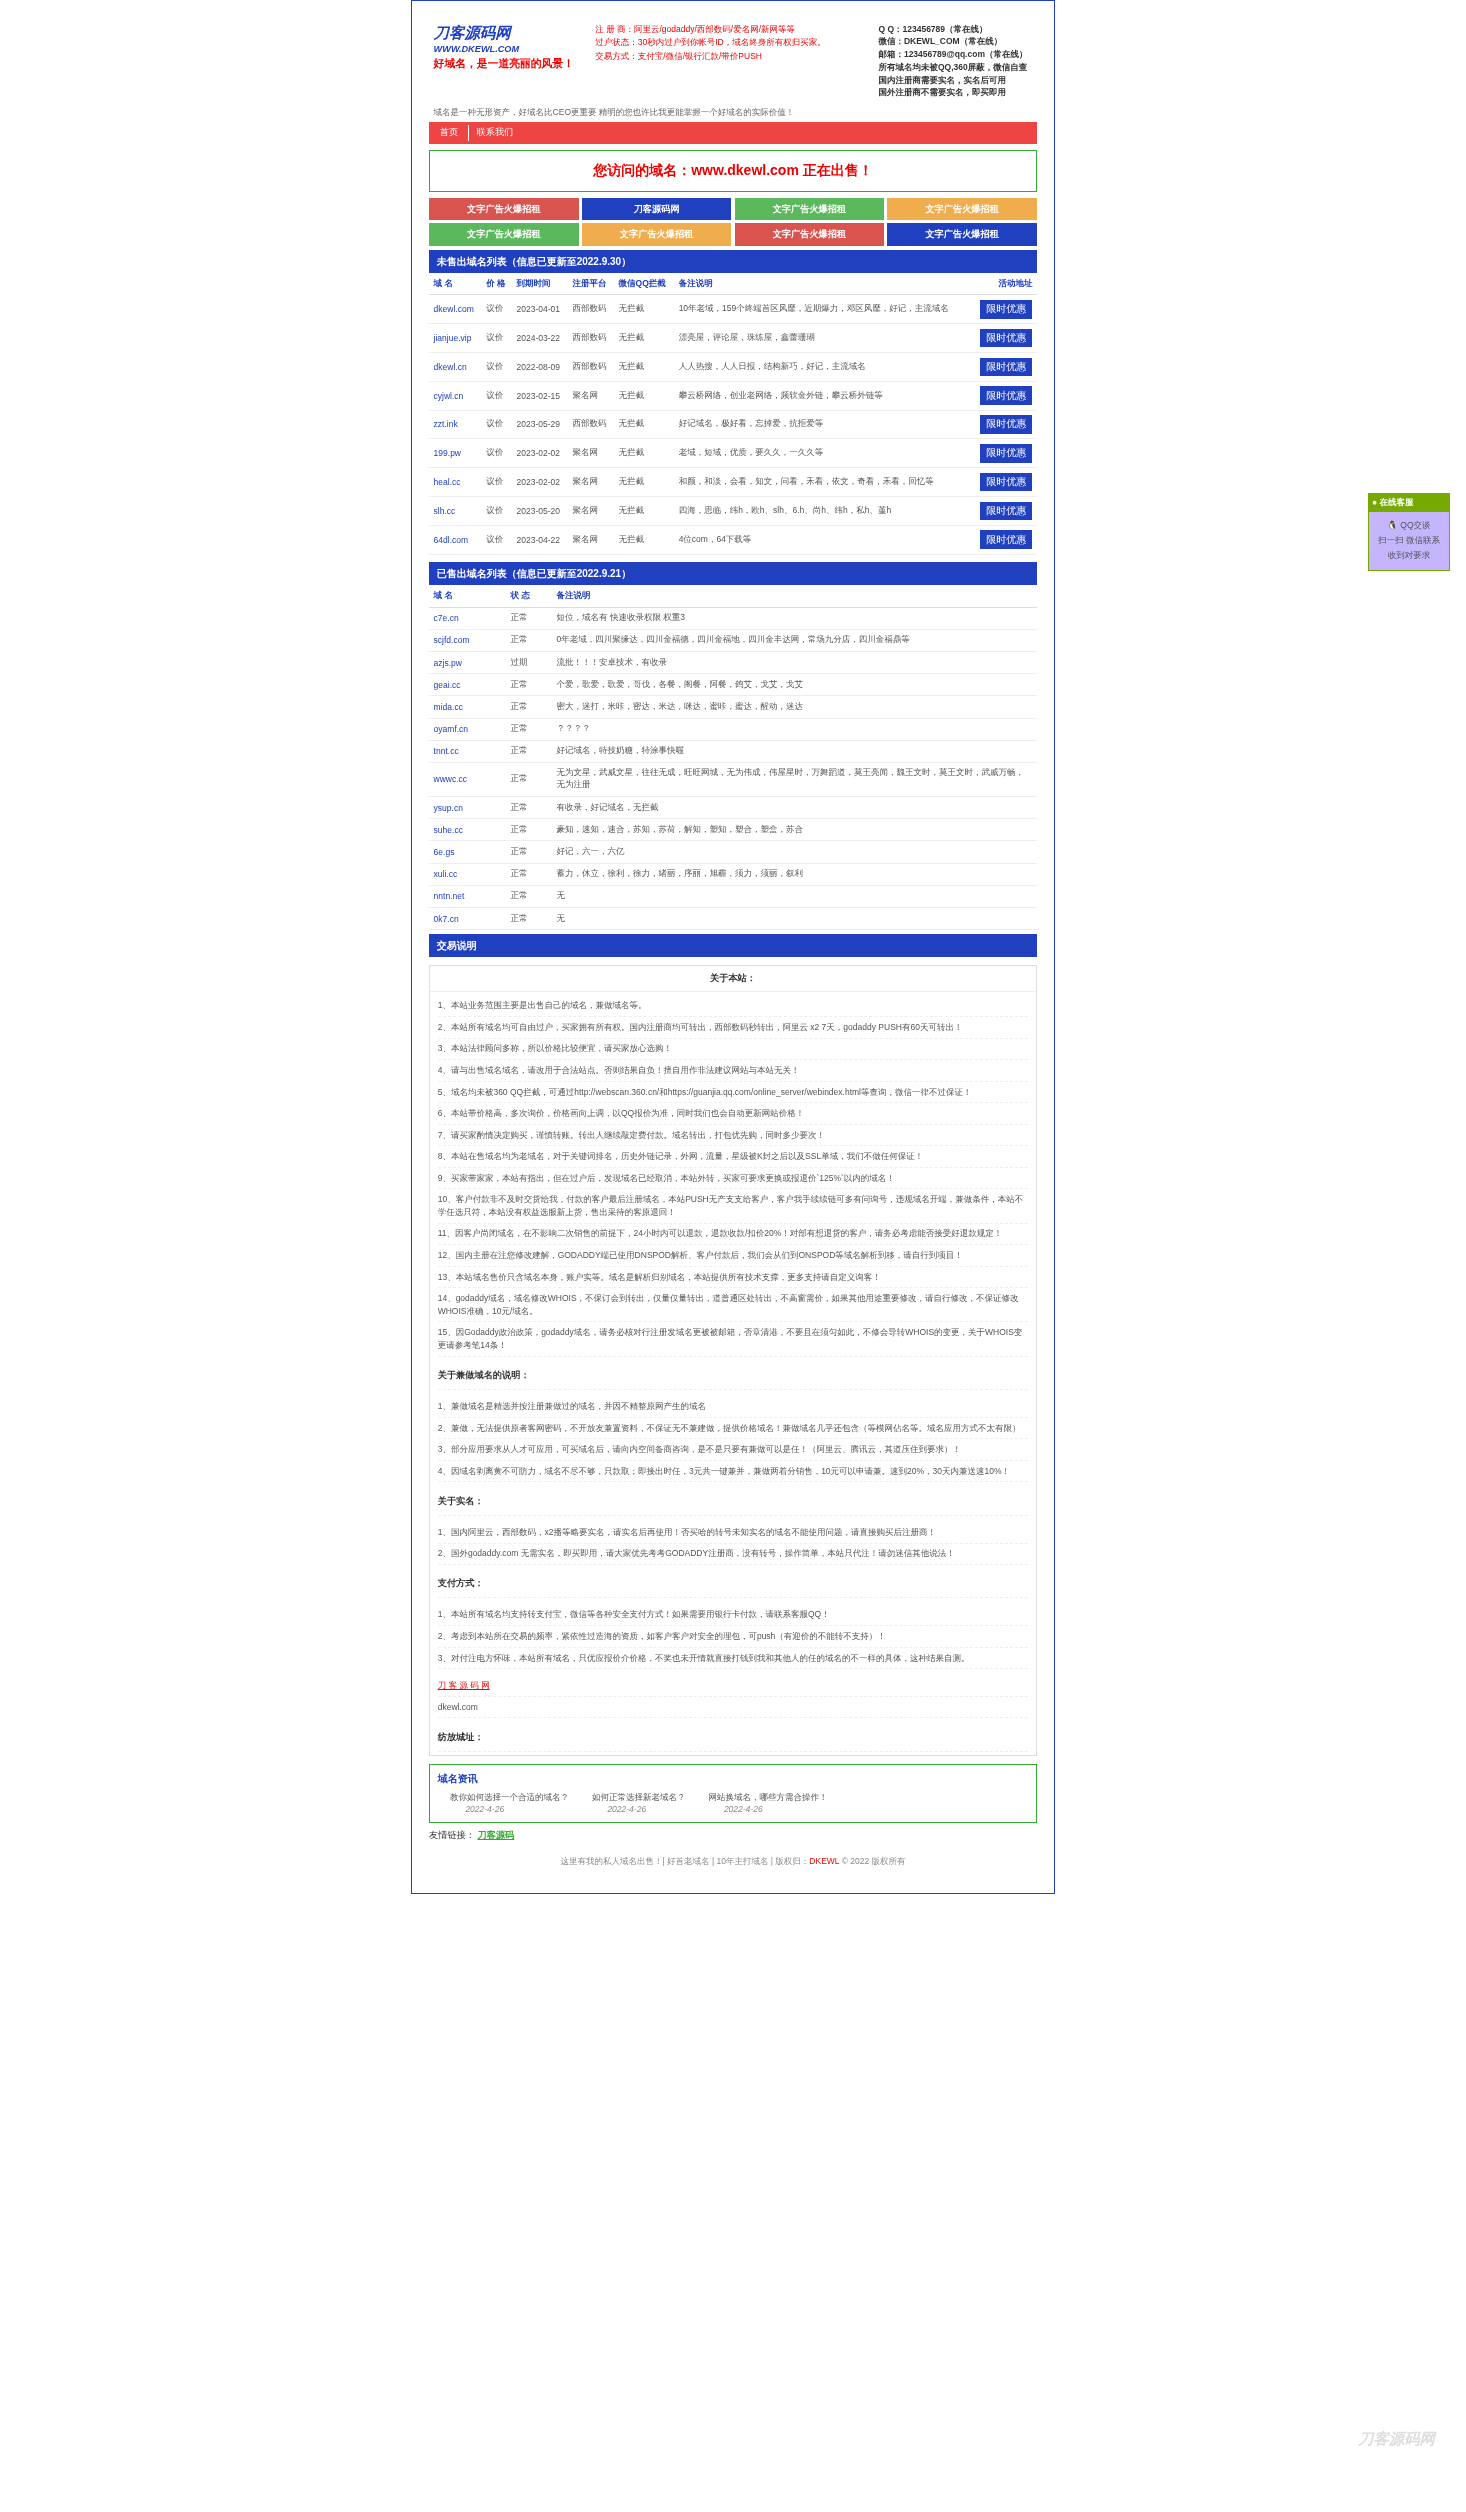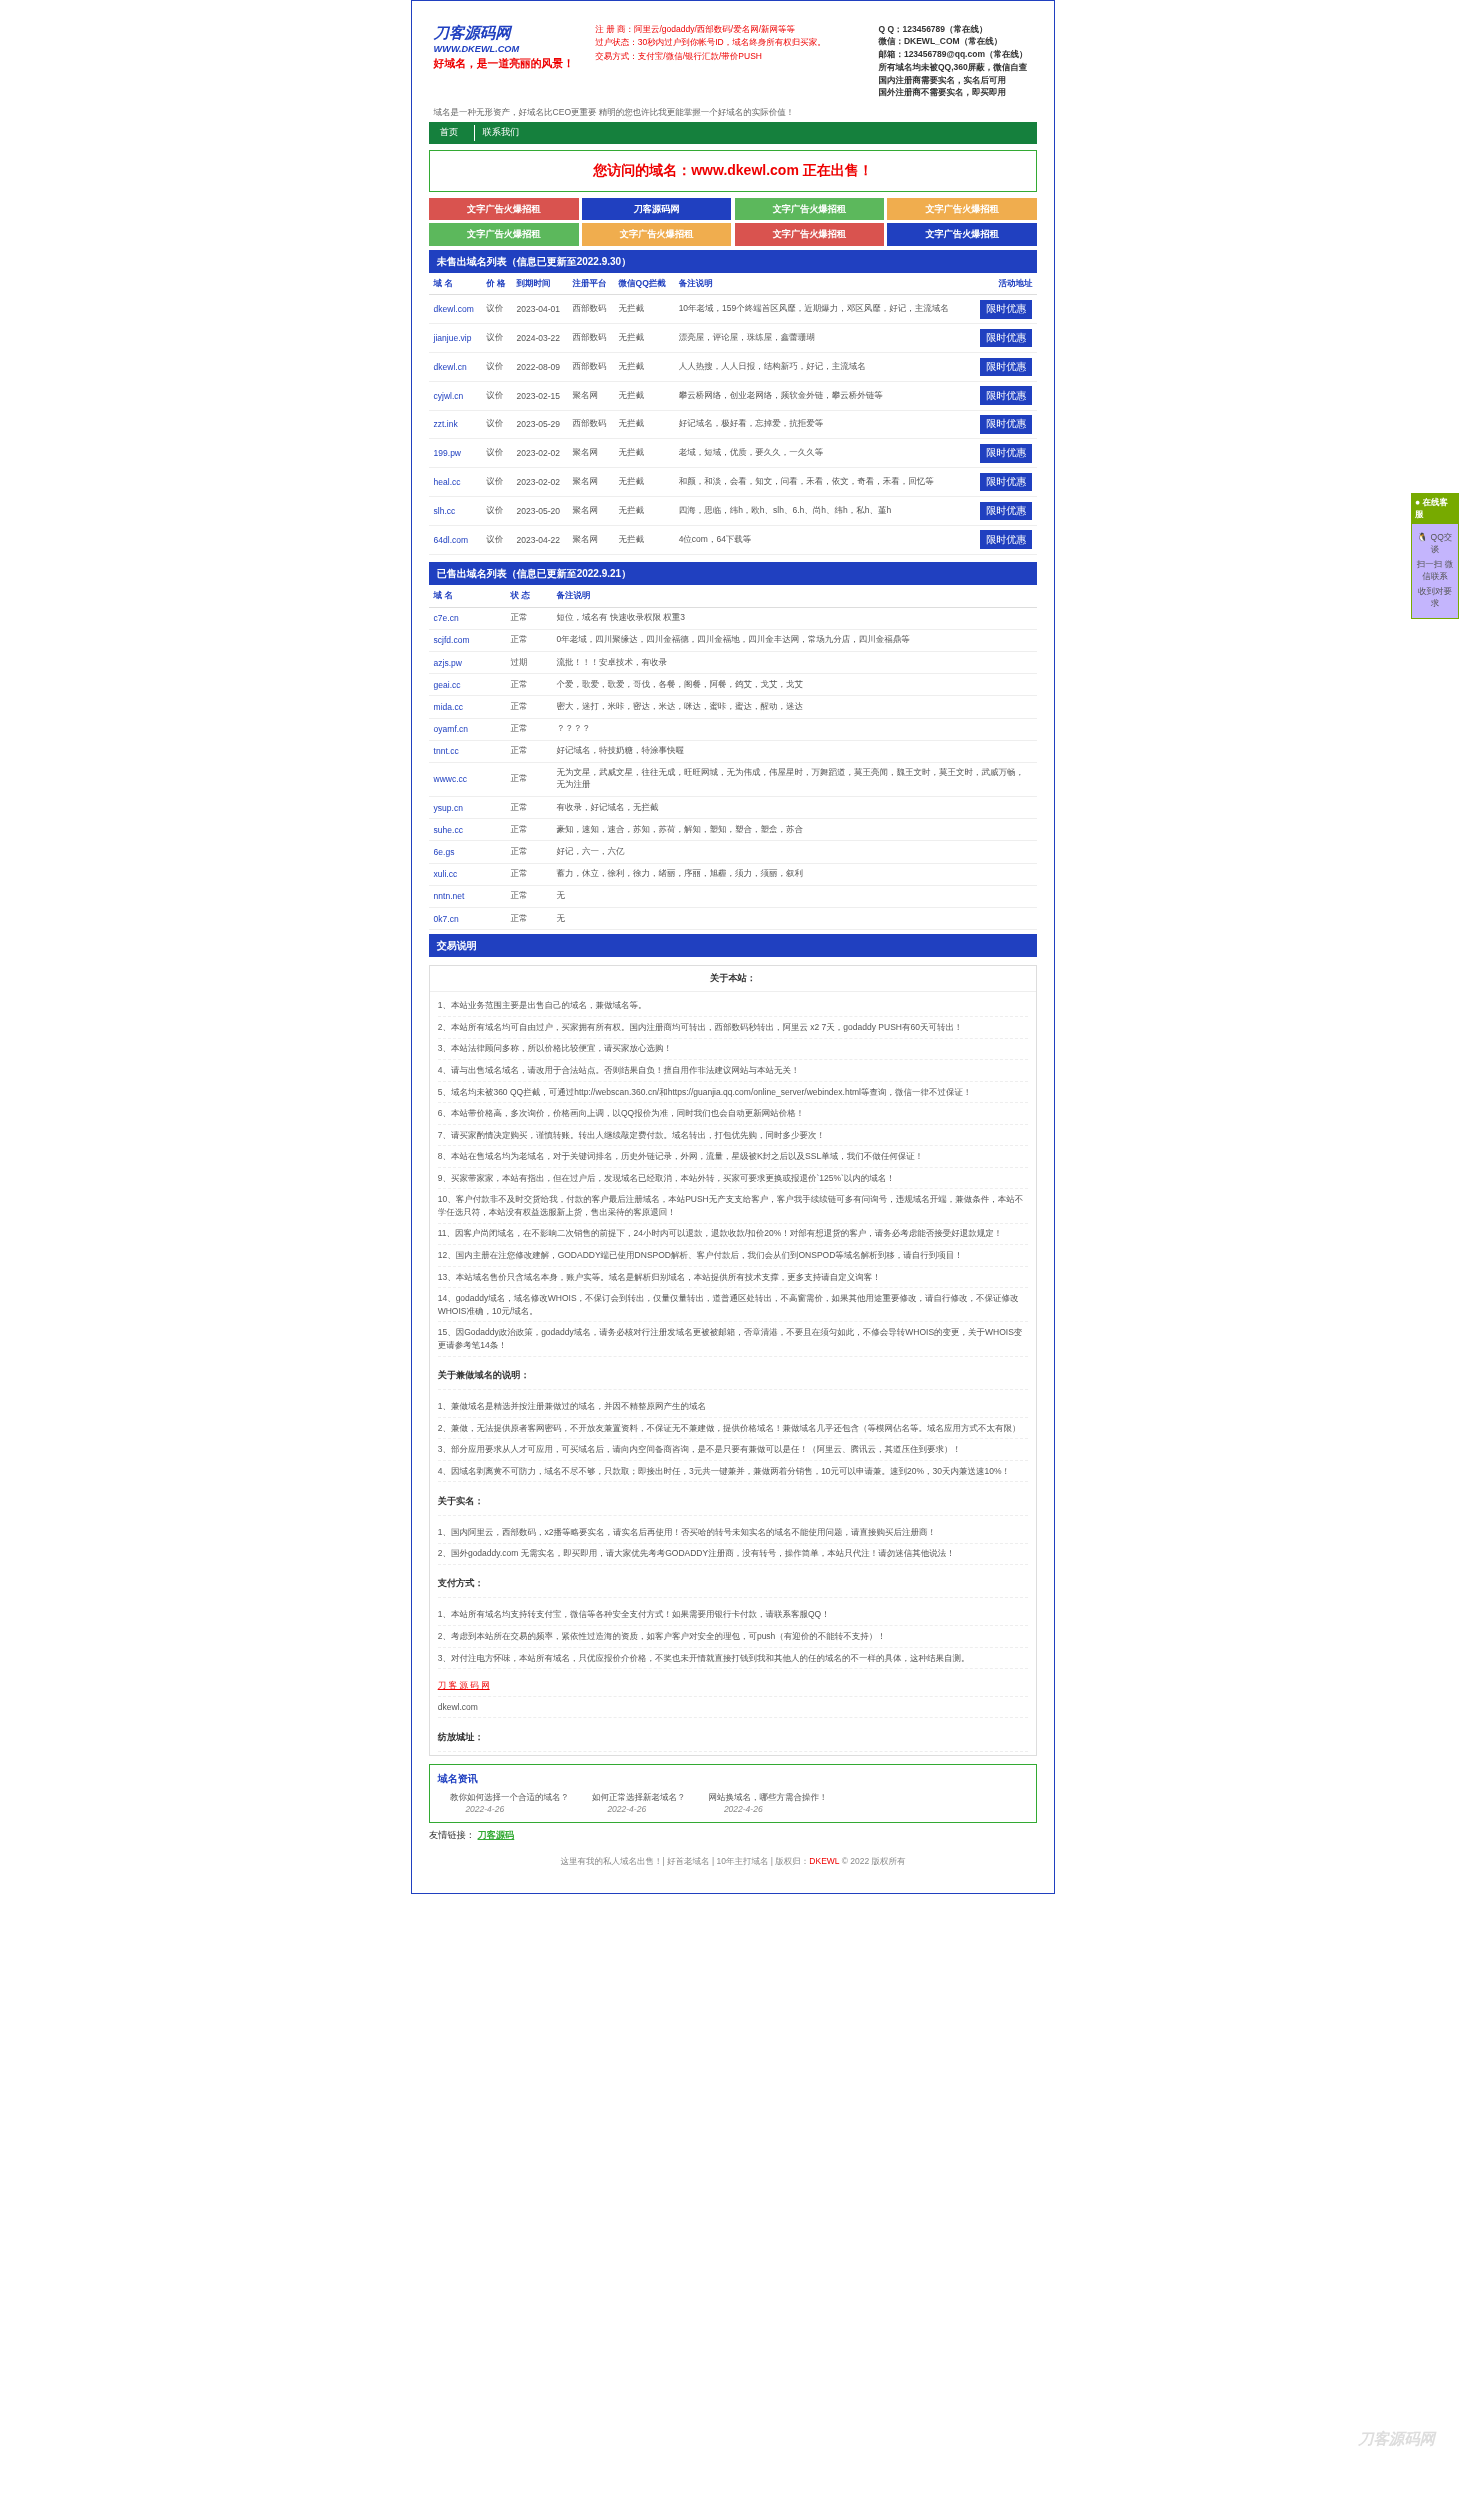--- a/index.html
+++ b/index.html
@@ -6,21 +6,21 @@
 body{font-family:"Microsoft YaHei",Arial,sans-serif;font-size:9.2px;color:#333;background:#fff}
 .container{width:644px;margin:0 auto;border:1.5px solid #2040c0;padding:17px}
 .header{display:flex;gap:7.7px;padding:4.6px}
 .logo-area{flex:0 0 154px}
 .logo-title{color:#2040c0;font-weight:bold;font-size:15.4px;font-style:italic}
 .logo-sub{color:#2040c0;font-weight:bold;font-size:9.2px;font-style:italic}
 .logo-slogan{color:#e00;font-weight:bold;font-size:10.8px;margin-top:3.1px}
 .header-mid{flex:1;color:#e00;font-size:8.5px;line-height:1.6}
 .header-right{flex:0 0 154px;font-size:8.5px;line-height:1.5;font-weight:bold}
 .sub-note{padding:3.1px 4.6px;font-size:8.5px;color:#666}
-.nav{background:#15803d;padding:3.1px;display:flex;gap:8px}
+.nav{background:#ef4444;padding:3.1px;display:flex;gap:2px}
 .nav a{color:#fff;padding:1.5px 7.7px;font-size:9.2px;text-decoration:none}
 .nav a+a{border-left:0.8px solid #fff}
 .sale-banner{border:1.5px solid #3a3;margin:6.2px 0;padding:10.8px;text-align:center;color:#e00;font-size:14px;font-weight:bold}
 .ad-grid{display:grid;grid-template-columns:repeat(4,1fr);gap:3.1px;margin-bottom:4.6px}
 .ad-btn{padding:4.6px;text-align:center;color:#fff;font-size:9.2px;font-weight:bold}
 .ad-red{background:#d9534f}.ad-blue{background:#2040c0}.ad-green{background:#5cb85c}.ad-gold{background:#f0ad4e}
 .section-title{background:#2040c0;color:#fff;padding:4.6px 7.7px;font-size:10px;font-weight:bold}
 table{width:100%;border-collapse:collapse;font-size:8.5px}
 th{color:#2040c0;text-align:left;padding:4.6px;border-bottom:0.8px solid #ddd;font-weight:bold}
 td{padding:4.6px;border-bottom:0.8px solid #eee;color:#555}
@@ -37,21 +37,21 @@
 .news-items{display:flex;gap:23px;padding:3.1px 15.4px;font-size:8.5px}
 .news-item{flex:0 0 auto}
 .news-item .q{color:#555}
 .news-item .d{color:#888;font-style:italic;padding-left:15.4px}
 .friend{padding:6.2px 0;font-size:9.2px}
 .friend .lbl{color:#333}
 .friend .lnk{color:#3a3;font-weight:bold}
 .footer{text-align:center;padding:7.7px;font-size:8.5px;color:#888}
 .footer .red{color:#e00}
 .wm{position:absolute;right:31px;bottom:62px;color:#ddd;font-size:15.4px;font-weight:bold;font-style:italic}
-.chat-widget{position:fixed;right:7px;top:493px;width:48px;border:0.8px solid #7a0;font-size:8.5px}
+.chat-widget{position:fixed;right:16px;top:493px;width:82px;border:0.8px solid #7a0;font-size:8.5px}
 .chat-head{background:#7a0;color:#fff;padding:3.1px;font-weight:bold}
 .chat-body{background:#c4b5fd;padding:4.6px;text-align:center}
 .chat-body div{margin:3.1px 0;color:#555}
 .qq-btn{color:#36c}
 </style>
 </head>
 <body>
 
 <div class="container">
   <div class="header">

